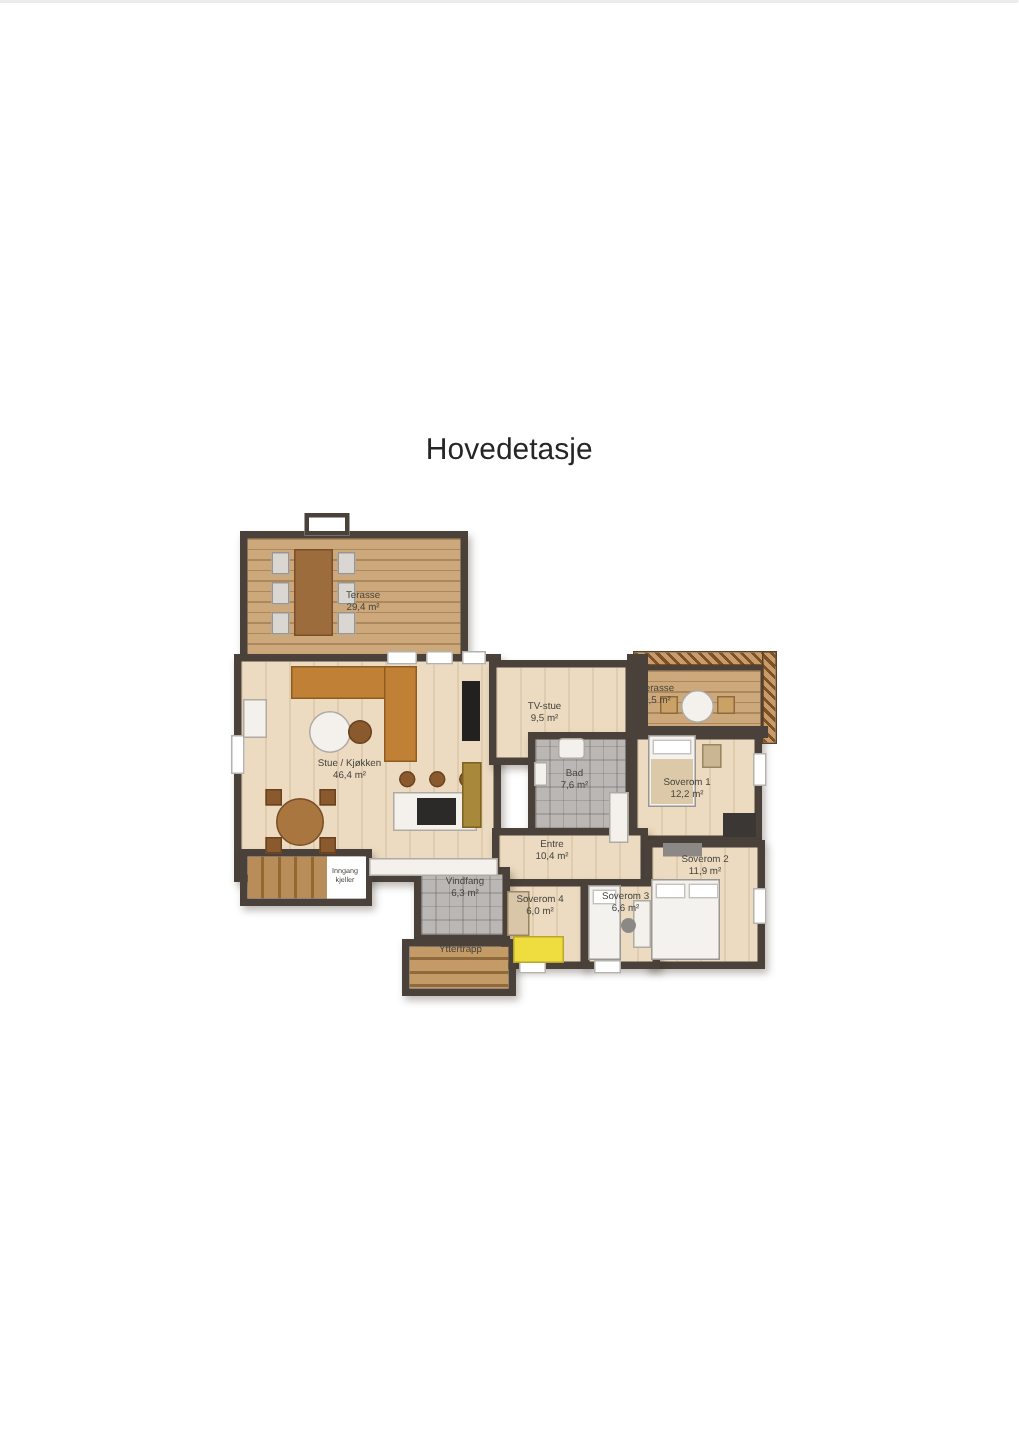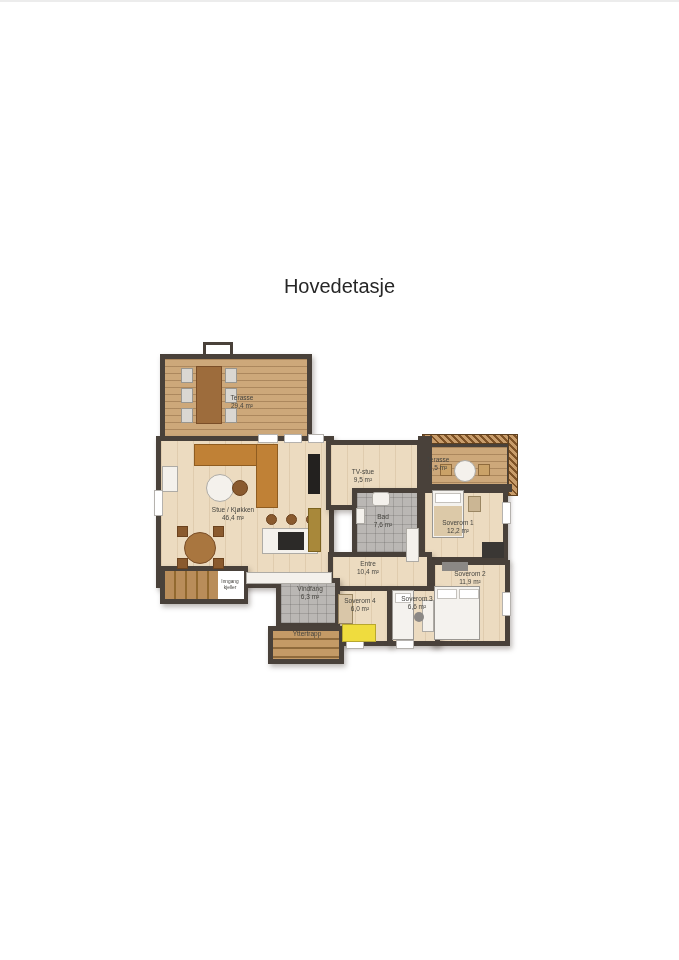--- a/index.html
+++ b/index.html
@@ -3,21 +3,21 @@
 <meta charset="utf-8">
 <style>
   html,body{margin:0;padding:0;}
   body{
     width:679px;height:960px;background:#ffffff;position:relative;overflow:hidden;
     font-family:"Liberation Sans", sans-serif;color:#2b2b2b;
   }
   .scan-edge{position:absolute;top:0;left:0;width:679px;height:2px;background:#ececec;}
   .titles{position:absolute;top:272px;left:0;width:679px;text-align:center;}
   .title{font-size:27px;letter-spacing:.5px;color:#262626;}
-  .subtitle{font-size:20px;margin-top:3px;color:#262626;}
+  .subtitle{font-size:20px;margin-top:17px;color:#262626;}
 
   .plan{position:absolute;left:150px;top:340px;width:380px;height:335px;}
   .room{position:absolute;box-sizing:border-box;border:5px solid #49413a;
         box-shadow:2px 3px 5px rgba(60,50,40,.35);z-index:1;}
   .wood{background:#ecdbc0;background-image:repeating-linear-gradient(90deg, rgba(167,134,92,.18) 0 1px, transparent 1px 16px);}
   .deck{background:#cda87a;background-image:repeating-linear-gradient(180deg, rgba(110,75,40,.35) 0 1px, transparent 1px 7px);}
   .tile{background:#bab7b4;background-image:
         repeating-linear-gradient(0deg, rgba(90,88,86,.25) 0 1px, transparent 1px 9px),
         repeating-linear-gradient(90deg, rgba(90,88,86,.25) 0 1px, transparent 1px 9px);}
   .stairs-v{background:repeating-linear-gradient(90deg,#b98d5a 0 9px,#92692f 9px 11px);}

